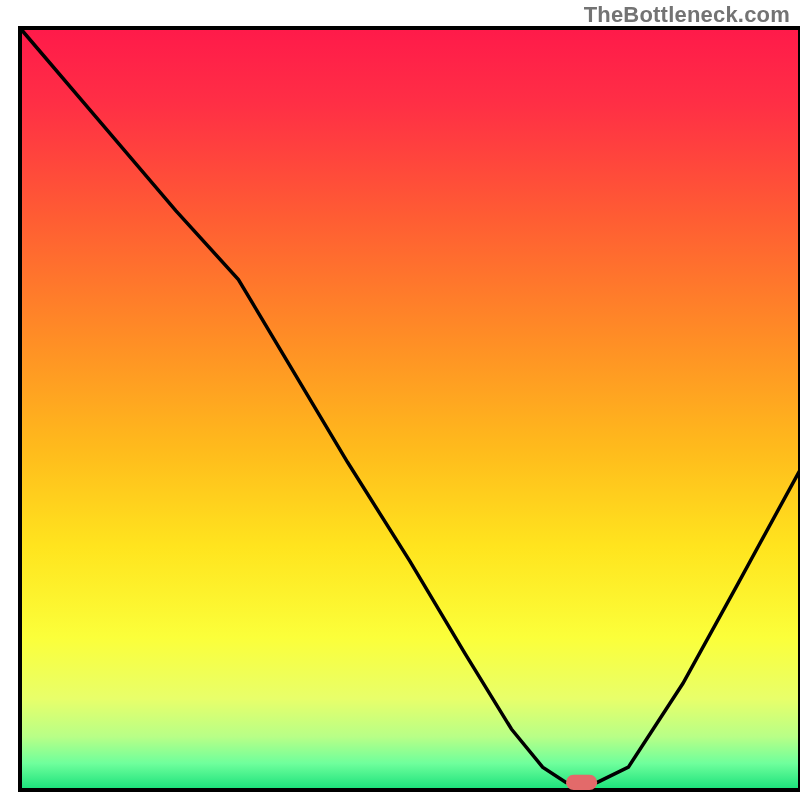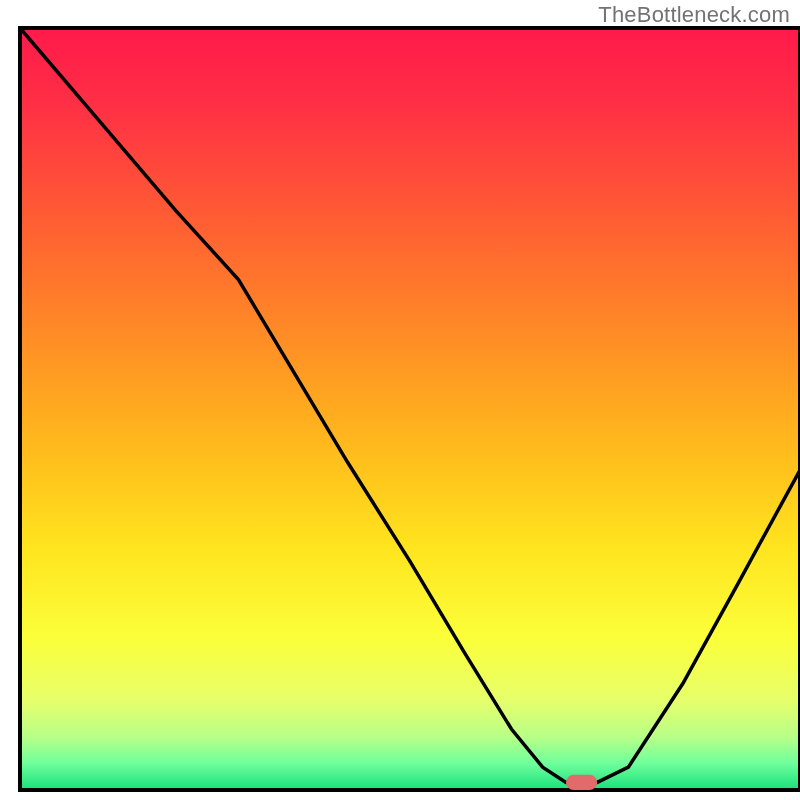--- a/index.html
+++ b/index.html
@@ -14,21 +14,21 @@
     position: relative;
     width: 800px;
     height: 800px;
   }
   .watermark {
     position: absolute;
     top: 2px;
     right: 10px;
     font-size: 22px;
     color: #737373;
-    font-weight: 400;
+    font-weight: 700;
     letter-spacing: 0.2px;
     z-index: 5;
   }
   svg {
     display: block;
   }
 </style>
 </head>
 <body>
 

